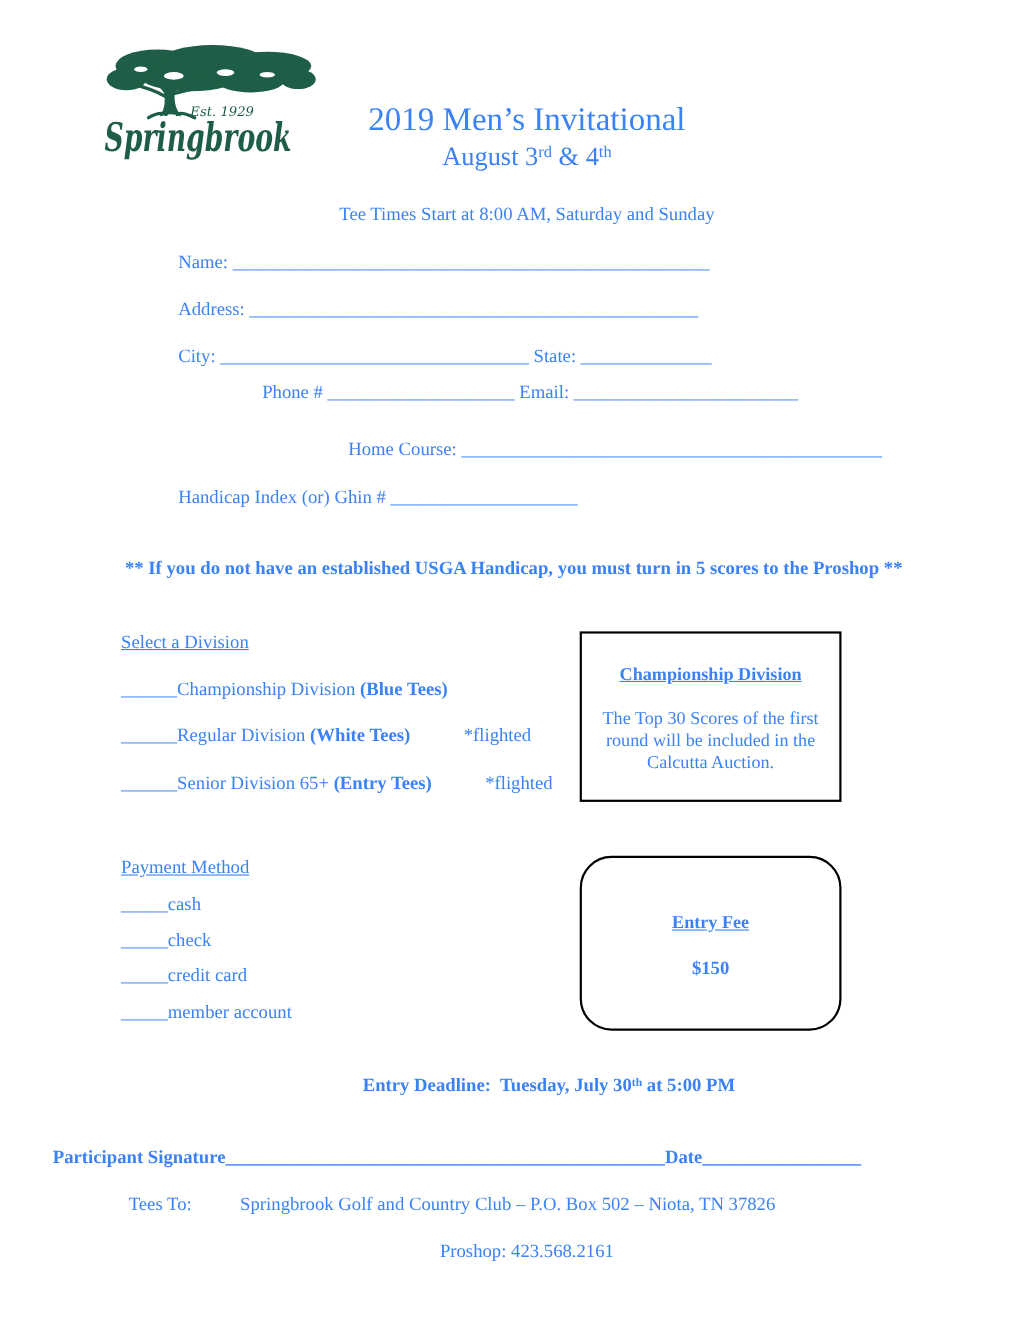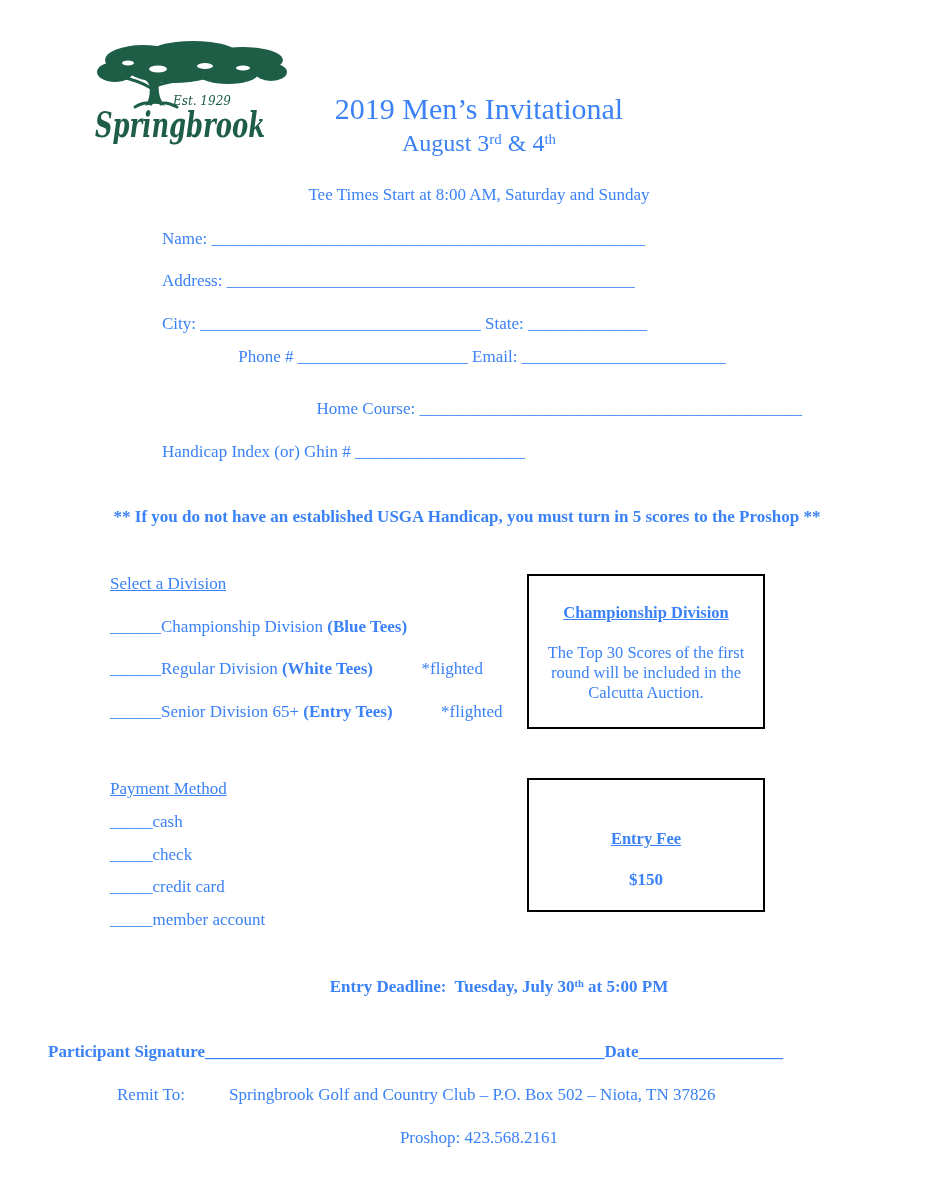--- a/index.html
+++ b/index.html
@@ -53,21 +53,21 @@
   #champ-box .box-title { margin-top: 27px; }
   #champ-box .box-body  { margin: 20px auto 0; width: 228px; line-height: 20px; }
 
   #payment-heading { left: 110px; top: 779px; }
   .payment-row { left: 110px; }
   #payment-0 { top: 812px; }
   #payment-1 { top: 845px; }
   #payment-2 { top: 877px; }
   #payment-3 { top: 910px; }
 
-  #fee-box { left: 527px; top: 778px; width: 238px; height: 134px; }
+  #fee-box { left: 527px; top: 778px; width: 238px; height: 159px; border-radius: 29px; }
   #fee-box .box-title { margin-top: 49px; }
   #fee-box .box-amount { margin-top: 21px; font-weight: bold; font-size: 17px; }
 
   #entry-deadline { top: 977px; font-weight: bold; }
   #signature-row  { left: 48px; top: 1042px; font-weight: bold; }
   #remit-row      { left: 117px; top: 1085px; }
   #remit-row .remit-value { margin-left: 44px; }
   #proshop-line   { top: 1128px; }
 </style>
 </head>
@@ -170,18 +170,18 @@
 
   <div id="entry-deadline" class="abs center">
     <span class="pre">Entry Deadline:  Tuesday, July 30</span><span class="sup">th</span><span> at 5:00 PM</span>
   </div>
 
   <div id="signature-row" class="abs">
     <span>Participant Signature</span><span>_______________________________________________</span><span>Date</span><span>_________________</span>
   </div>
 
   <div id="remit-row" class="abs">
-    <span>Remit To:</span><span class="remit-value">Springbrook Golf and Country Club – P.O. Box 502 – Niota, TN 37826</span>
+    <span>Tees To:</span><span class="remit-value">Springbrook Golf and Country Club – P.O. Box 502 – Niota, TN 37826</span>
   </div>
 
   <div id="proshop-line" class="abs center">Proshop: 423.568.2161</div>
 
 </div>
 
 </body></html>

